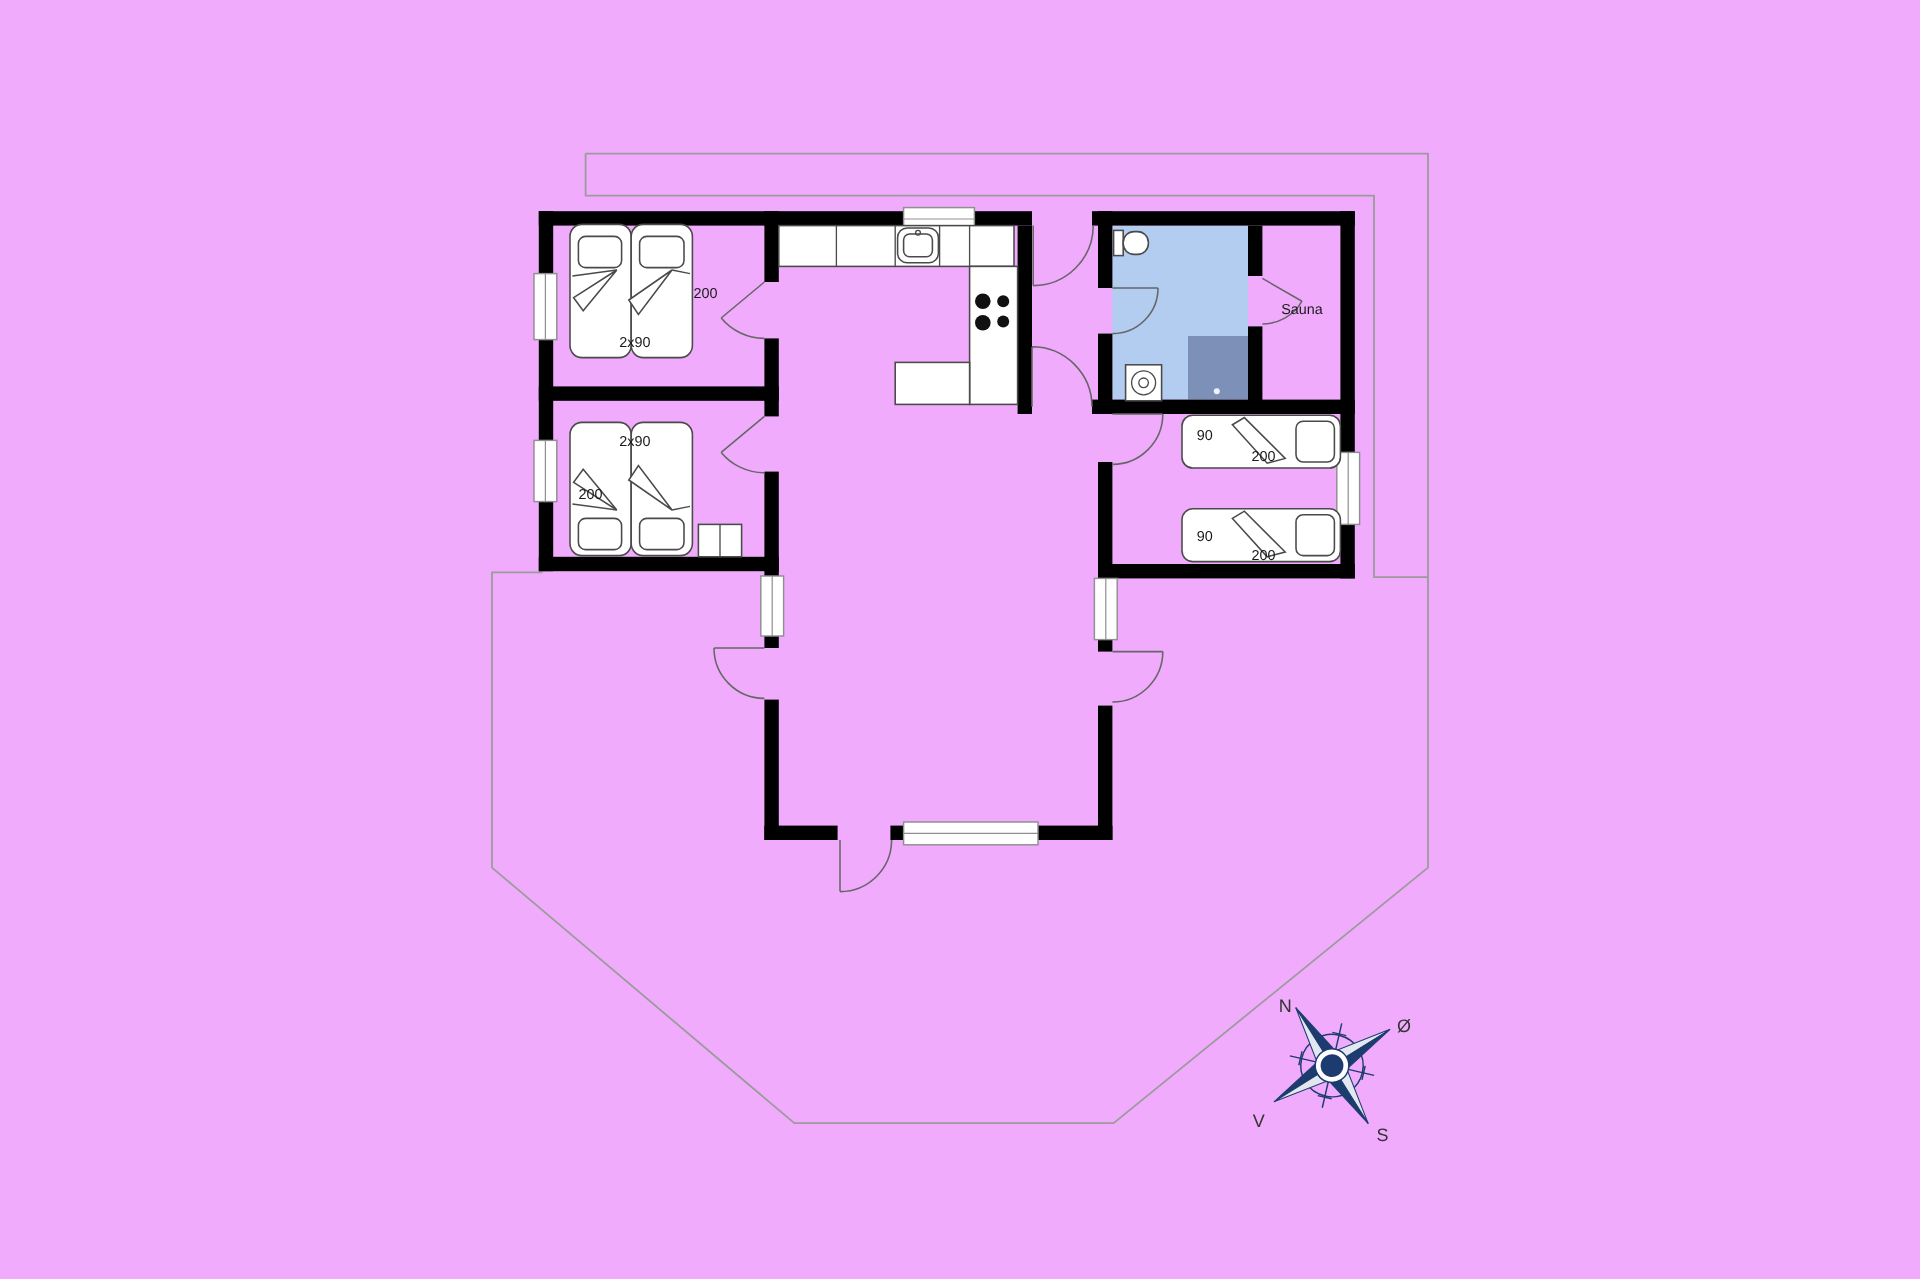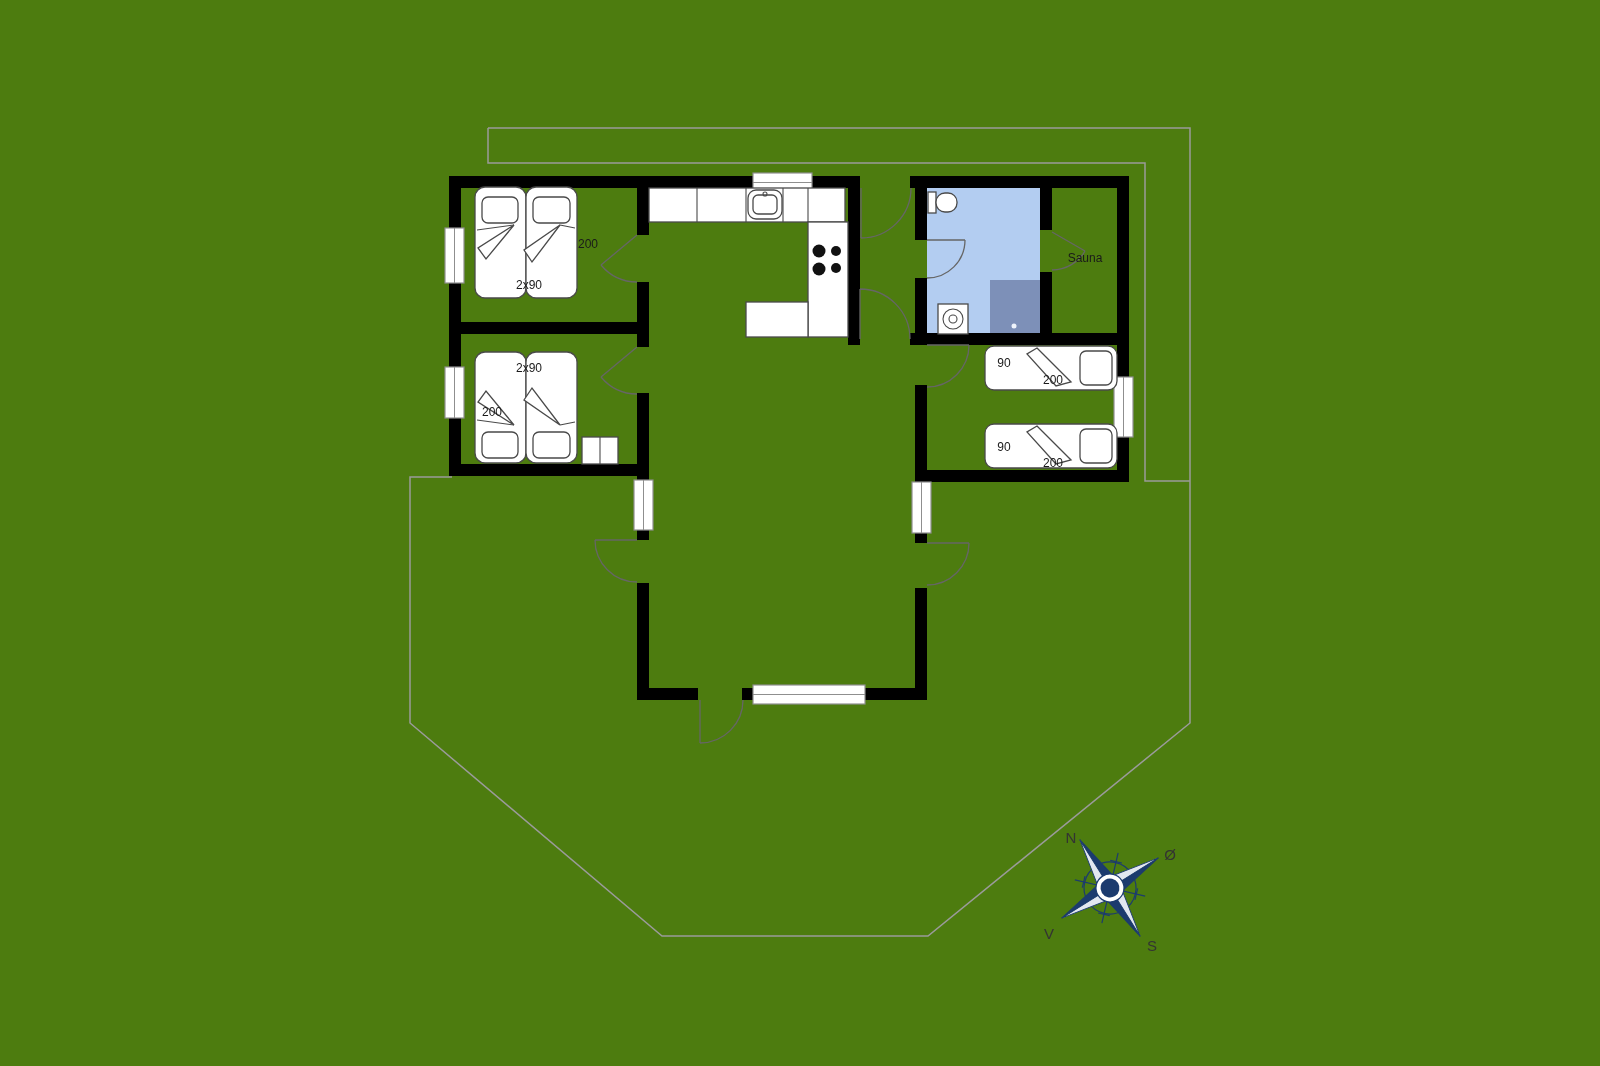--- a/index.html
+++ b/index.html
@@ -1,16 +1,16 @@
 <!DOCTYPE html>
 <html><head>
 <meta charset="utf-8">
 <style>
   html,body{margin:0;padding:0;background:#ffffff;}
-  .page{position:relative;width:1600px;height:1066px;background:#4d7c0f;overflow:hidden;
+  .page{position:relative;width:1600px;height:1066px;background:#f0abfc;overflow:hidden;
         font-family:"Liberation Sans", sans-serif;}
   svg{position:absolute;left:0;top:0;}
   .wall{fill:#000000;stroke:none;}
   .site{fill:none;stroke:#9b9b9b;stroke-width:1.5;}
   .furn{fill:#ffffff;stroke:#4a4a4a;stroke-width:1.3;}
   .fline{fill:none;stroke:#4a4a4a;stroke-width:1.1;}
   .door{fill:none;stroke:#666666;stroke-width:1.3;}
   .win{fill:#ffffff;stroke:#8f8f8f;stroke-width:1.2;}
   .winline{fill:none;stroke:#8f8f8f;stroke-width:1;}
   .burner{fill:#111111;stroke:none;}

